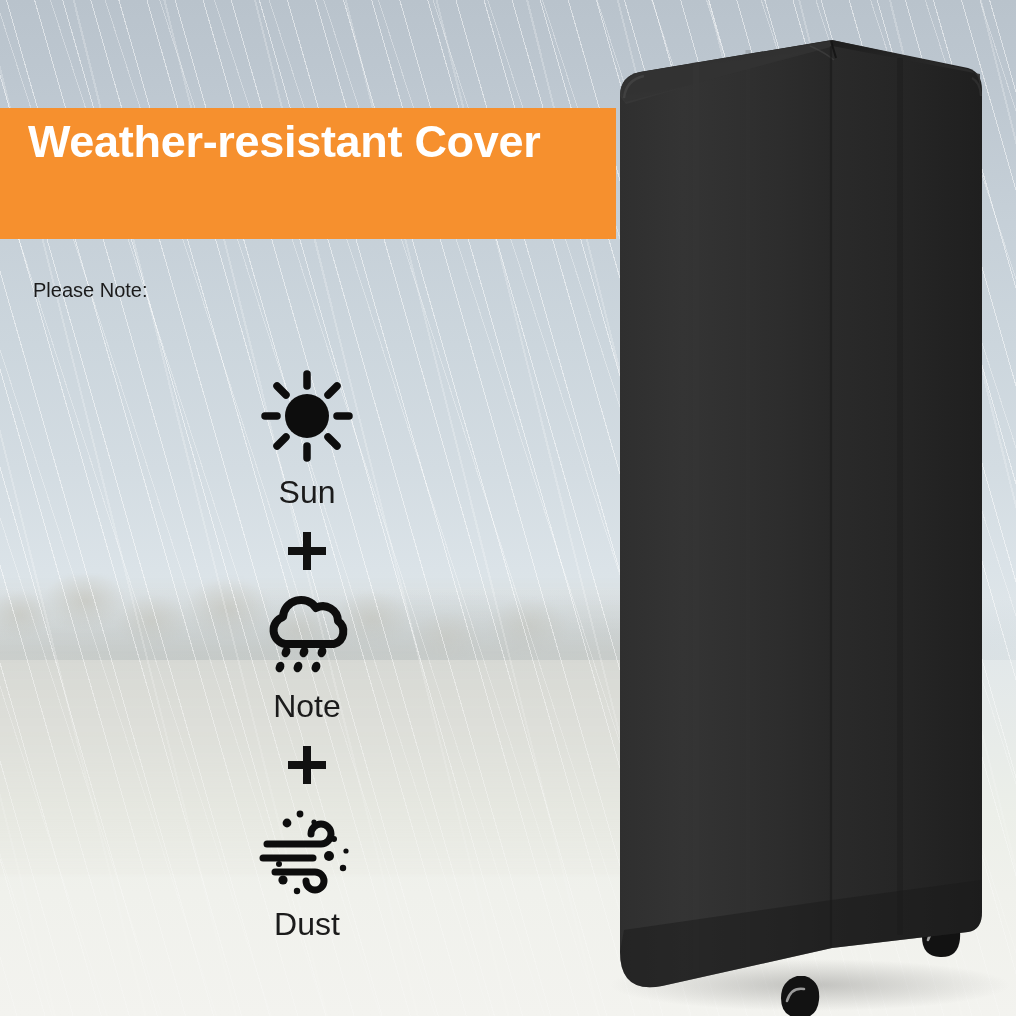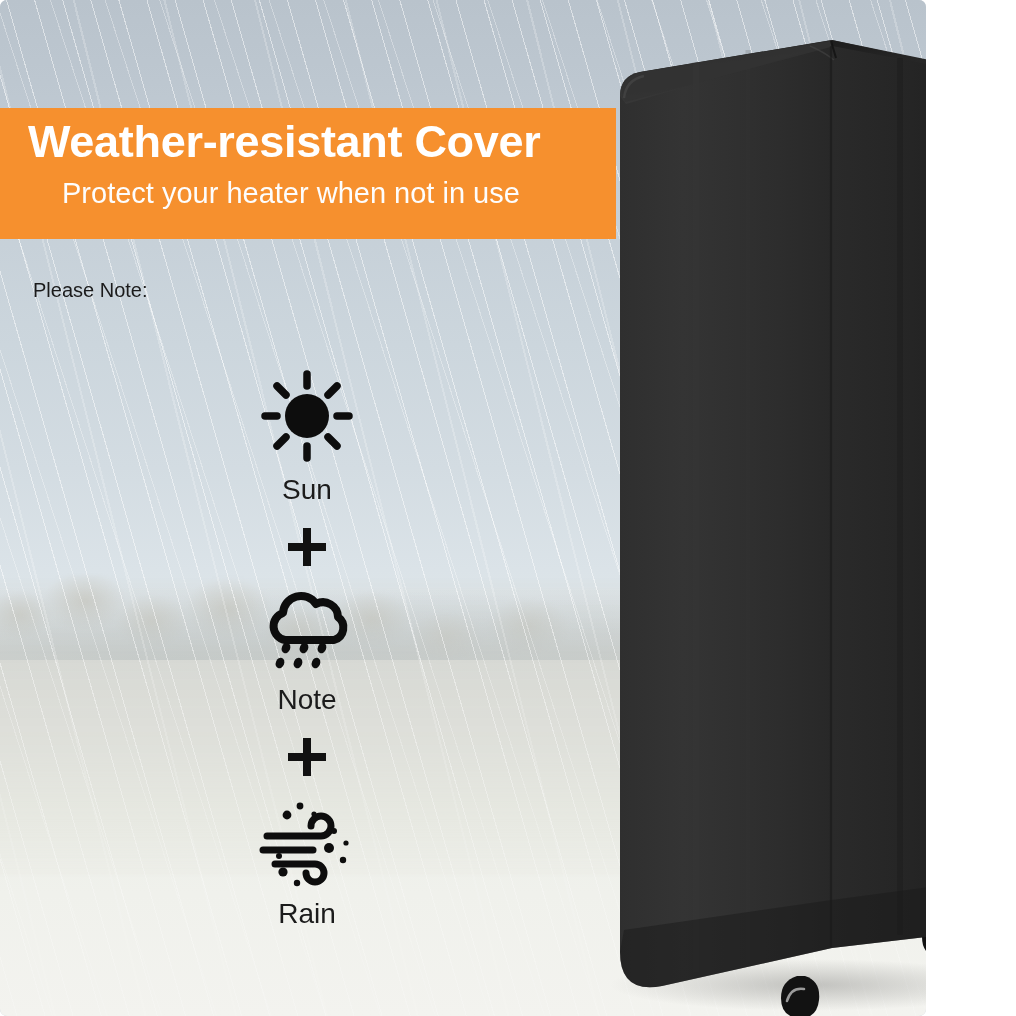--- a/index.html
+++ b/index.html
@@ -5,24 +5,23 @@
   * { margin:0; padding:0; box-sizing:border-box; }
 
   html, body {
     width:1016px; height:1016px;
     overflow:hidden;
     font-family:"Liberation Sans", sans-serif;
   }
 
   #stage {
     position:relative;
-    width:926px; height:1016px;
+    width:1016px; height:1016px;
     overflow:hidden;
     background:#c3cdd6;
-    border-radius:7px;
   }
 
   
   .bg-sky {
     position:absolute; inset:0;
     background:
       linear-gradient(180deg,
         #b9c3cc 0%,
         #bdc7d0 8%,
         #c6d0d8 22%,
@@ -144,21 +143,21 @@
     left:172px; top:368px;
     width:270px;
     display:flex;
     flex-direction:column;
     align-items:center;
   }
   .icon-block { display:flex; flex-direction:column; align-items:center; }
   .icon-art { display:block; }
   .icon-label {
     color:#1b1b1b;
-    font-size:28px;
+    font-size:32px;
     line-height:1.0;
     margin-top:12px;
   }
   .plus-sep {
     display:block;
     margin:22px 0 20px 0;
   }
 </style>
 </head>
 <body>
@@ -246,21 +245,20 @@
 
       <path d="M24 930 L232 900 L382 880 L382 912 q0 18 -14 20 L232 948 L62 986 q-42 8 -42 -34 Z" fill="#1a1a1a" opacity="0.5"></path>
 
       <path d="M24 98 q2 -18 20 -22" stroke="#4d4d4d" stroke-width="2.4" fill="none" opacity="0.55"></path>
       <path d="M372 78 q8 4 9 18" stroke="#3d3d3d" stroke-width="2.2" fill="none" opacity="0.45"></path>
     </svg>
   </div>
 
   <div class="banner">
     <div class="banner-title">Weather-resistant Cover</div>
-    <div class="banner-sub">Protect your heater when not in use</div>
   </div>
 
   <div class="note">
     <div class="note-line">Please Note:</div>
   </div>
 
   <div class="icon-col">
 
     <div class="icon-block">
       <svg class="icon-art" width="96" height="96" viewBox="0 0 96 96">
@@ -319,18 +317,18 @@
           <circle cx="57" cy="16" r="2.6"></circle>
           <circle cx="77" cy="33" r="3.0"></circle>
           <circle cx="89" cy="45" r="2.6"></circle>
           <circle cx="72" cy="50" r="5.0"></circle>
           <circle cx="86" cy="62" r="3.2"></circle>
           <circle cx="22" cy="58" r="3.0"></circle>
           <circle cx="26" cy="74" r="4.6"></circle>
           <circle cx="40" cy="85" r="3.2"></circle>
         </g>
       </svg>
-      <div class="icon-label">Rain</div>
+      <div class="icon-label">Dust</div>
     </div>
 
   </div>
 
 </div>
 
 </body></html>

